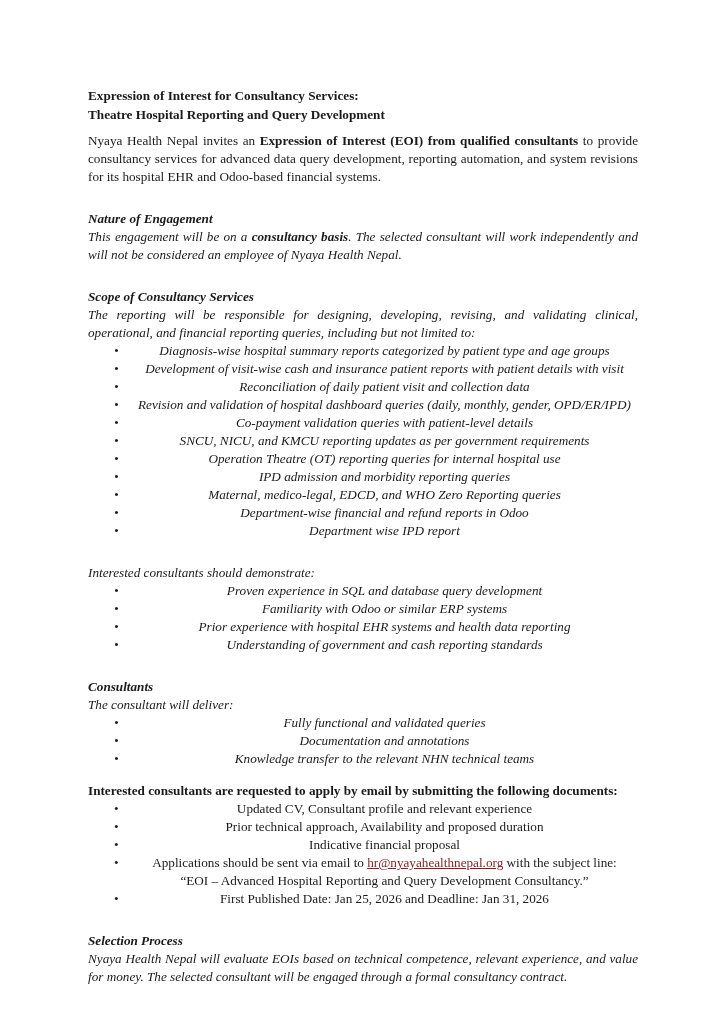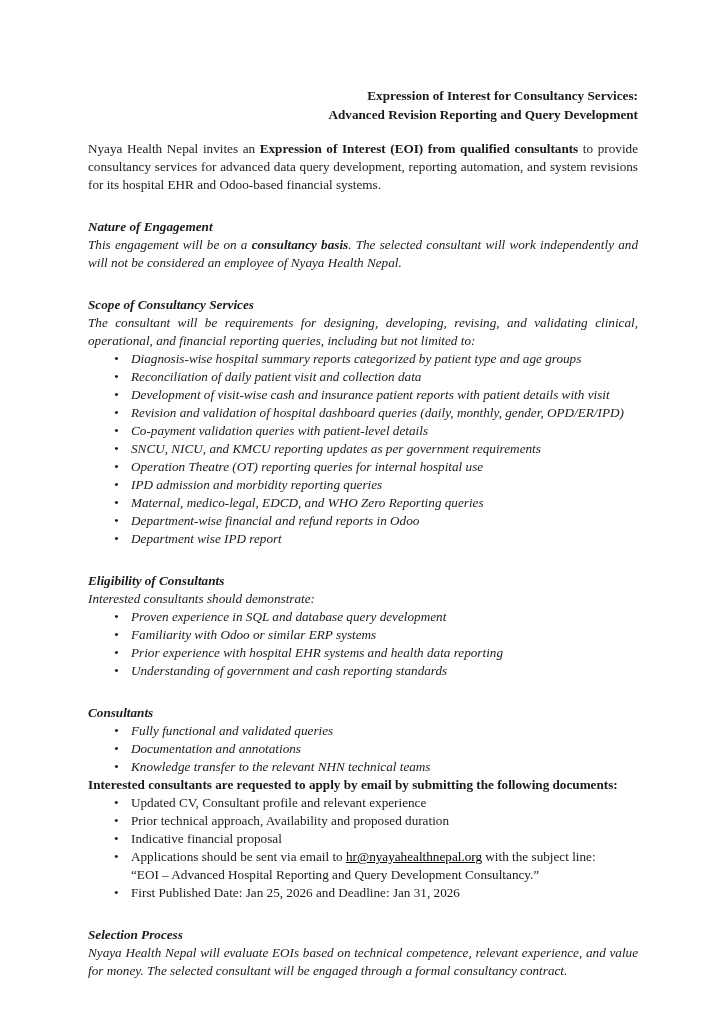--- a/index.html
+++ b/index.html
@@ -4,80 +4,80 @@
 <style>
   html, body { margin: 0; padding: 0; background: #ffffff; }
   body {
     width: 724px; height: 1024px; overflow: hidden; position: relative;
     font-family: "Liberation Serif", "DejaVu Serif", serif;
     color: #1a1a1a;
     font-size: 13.2px;
     line-height: 18px;
   }
   .page { position: absolute; left: 88px; top: 86px; width: 550px; }
-  .title { text-align: right; font-weight: bold; font-size: 13.2px; line-height: 19px; margin: 0; }
+  .title { text-align: left; font-weight: bold; font-size: 13.2px; line-height: 19px; margin: 0; }
   p { margin: 0; }
   .justify { text-align: justify; }
-  .intro { margin-top: 16px; }
+  .intro { margin-top: 8px; }
   .heading { font-weight: bold; margin: 0; }
   .section { margin-top: 24px; font-style: italic; }
-  ul { list-style: none; margin: 0; padding: 0; }
+  ul { list-style: none; margin: 0; padding: 0; text-align: center; }
   ul li { position: relative; padding-left: 43px; }
   ul li::before {
     content: "\2022"; position: absolute; left: 26px; top: 0;
   }
-  a.link { color: #000000; text-decoration: underline; }
-  .gap-lg { }
+  a.link { color: #7f1d1d; text-decoration: underline; }
+  .gap-lg { margin-top: 14px; }
 </style>
 </head>
 <body>
 
 <div class="page">
 
   <p class="title">Expression of Interest for Consultancy Services:</p>
-  <p class="title">Advanced Revision Reporting and Query Development</p>
+  <p class="title">Theatre Hospital Reporting and Query Development</p>
 
   <p class="intro justify"><span>Nyaya Health Nepal invites an </span><b>Expression of Interest (EOI) from qualified consultants</b><span> to provide consultancy services for advanced data query development, reporting automation, and system revisions for its hospital EHR and Odoo-based financial systems.</span></p>
 
   <div class="section">
     <p class="heading">Nature of Engagement</p>
     <p class="justify"><span>This engagement will be on a </span><b>consultancy basis</b><span>. The selected consultant will work independently and will not be considered an employee of Nyaya Health Nepal.</span></p>
   </div>
 
   <div class="section">
     <p class="heading">Scope of Consultancy Services</p>
-    <p class="justify">The consultant will be requirements for designing, developing, revising, and validating clinical, operational, and financial reporting queries, including but not limited to:</p>
+    <p class="justify">The reporting will be responsible for designing, developing, revising, and validating clinical, operational, and financial reporting queries, including but not limited to:</p>
     <ul>
       <li>Diagnosis-wise hospital summary reports categorized by patient type and age groups</li>
+      <li>Development of visit-wise cash and insurance patient reports with patient details with visit</li>
       <li>Reconciliation of daily patient visit and collection data</li>
-      <li>Development of visit-wise cash and insurance patient reports with patient details with visit</li>
       <li>Revision and validation of hospital dashboard queries (daily, monthly, gender, OPD/ER/IPD)</li>
       <li>Co-payment validation queries with patient-level details</li>
       <li>SNCU, NICU, and KMCU reporting updates as per government requirements</li>
       <li>Operation Theatre (OT) reporting queries for internal hospital use</li>
       <li>IPD admission and morbidity reporting queries</li>
       <li>Maternal, medico-legal, EDCD, and WHO Zero Reporting queries</li>
       <li>Department-wise financial and refund reports in Odoo</li>
       <li>Department wise IPD report</li>
     </ul>
   </div>
 
   <div class="section">
-    <p class="heading">Eligibility of Consultants</p>
     <p>Interested consultants should demonstrate:</p>
     <ul>
       <li>Proven experience in SQL and database query development</li>
       <li>Familiarity with Odoo or similar ERP systems</li>
       <li>Prior experience with hospital EHR systems and health data reporting</li>
       <li>Understanding of government and cash reporting standards</li>
     </ul>
   </div>
 
   <div class="section">
     <p class="heading">Consultants</p>
+    <p>The consultant will deliver:</p>
     <ul>
       <li>Fully functional and validated queries</li>
       <li>Documentation and annotations</li>
       <li>Knowledge transfer to the relevant NHN technical teams</li>
     </ul>
   </div>
 
   <div class="gap-lg">
     <p class="heading">Interested consultants are requested to apply by email by submitting the following documents:</p>
     <ul>

